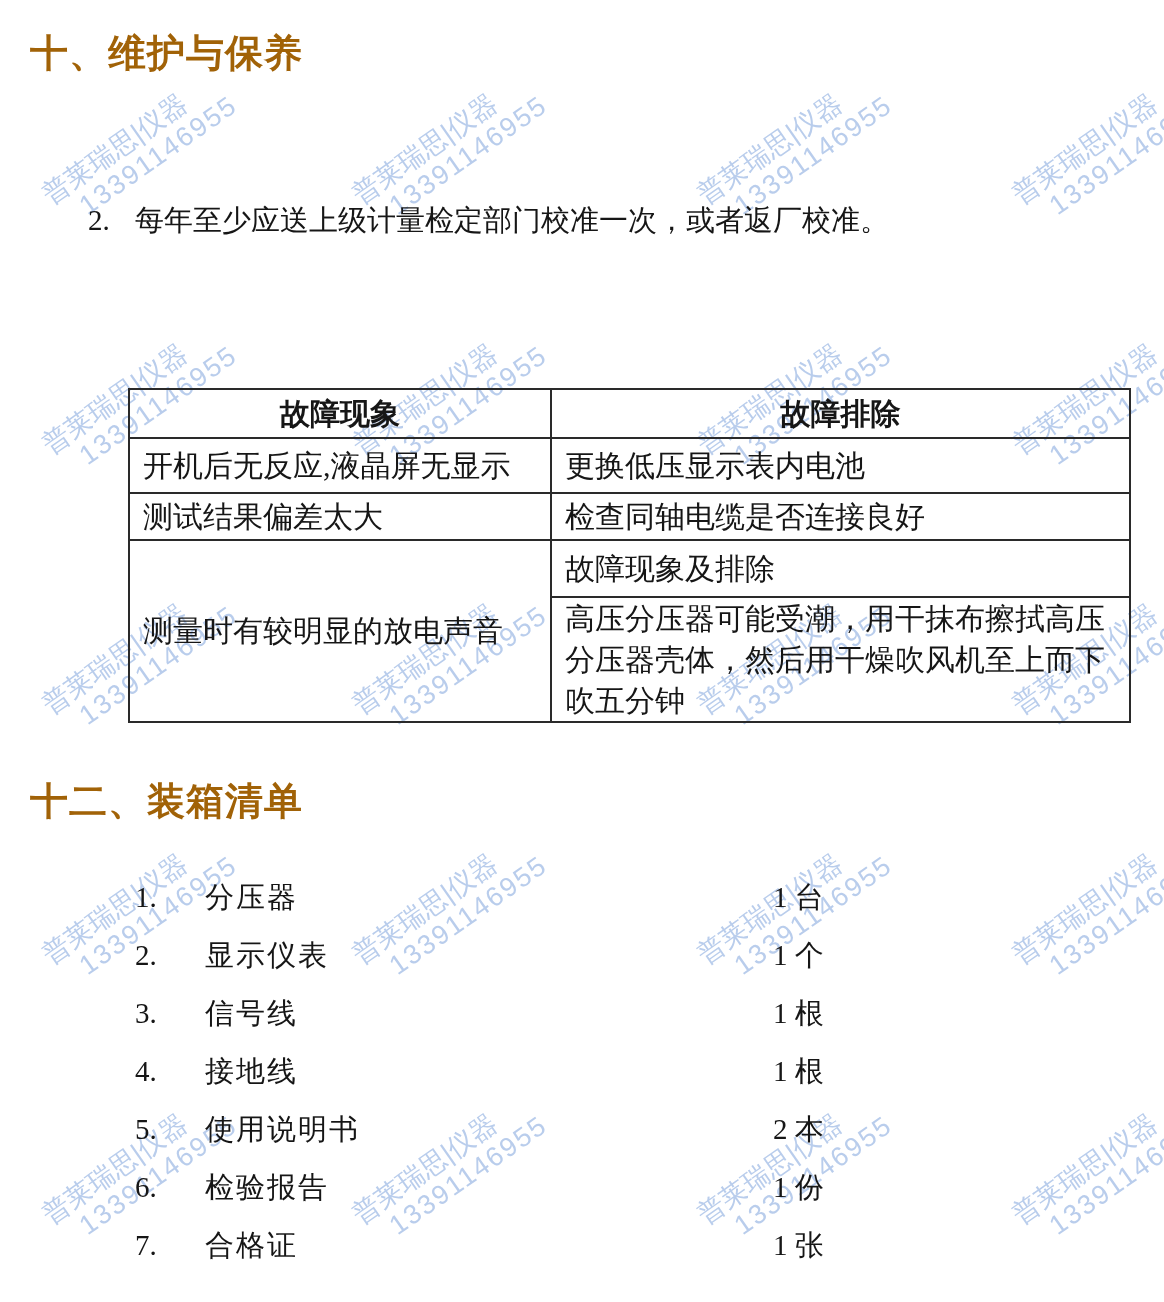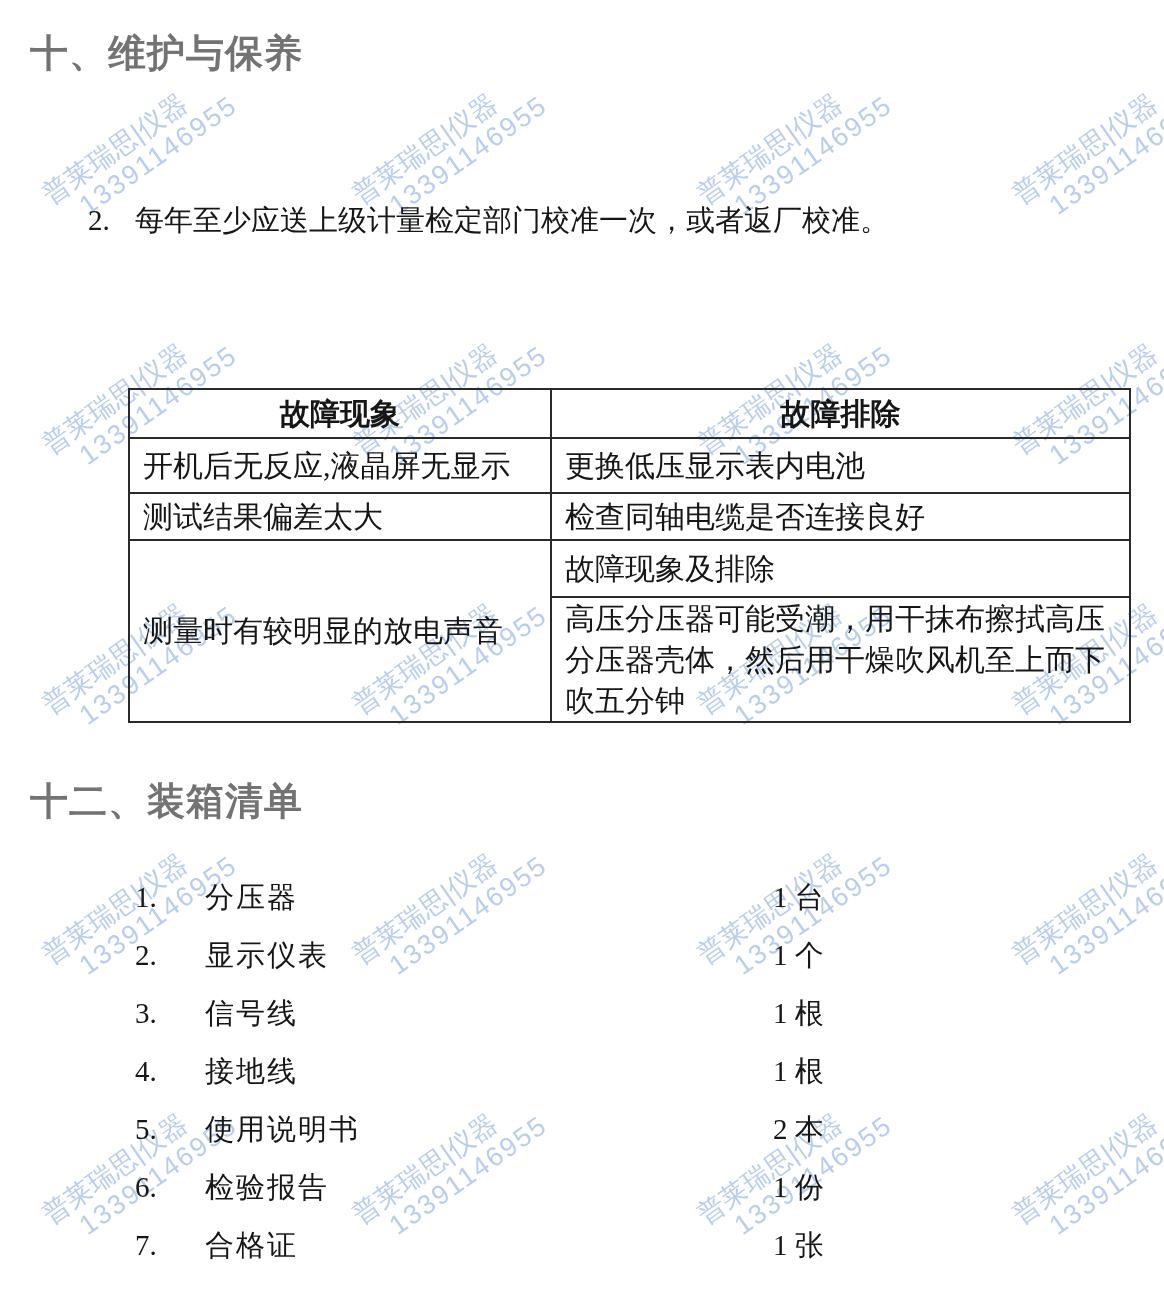--- a/index.html
+++ b/index.html
@@ -19,21 +19,21 @@
     transform:translate(-50%,-50%) rotate(-35deg);
     font-family:"Liberation Sans","DejaVu Sans",sans-serif;
     font-size:27px;line-height:1.12;white-space:nowrap;
   }
   .wm .wm2{padding-left:24px;letter-spacing:2px;}
   
   .content{position:absolute;inset:0;z-index:1;}
   .h1{
     position:absolute;left:30px;
     font-family:"Liberation Sans","DejaVu Sans",sans-serif;
-    font-weight:700;font-size:38px;line-height:44px;color:#737373;
+    font-weight:700;font-size:38px;line-height:44px;color:#a16207;
     letter-spacing:1px;white-space:nowrap;
   }
   .m-row{position:absolute;left:88px;font-size:29px;line-height:36px;white-space:nowrap;}
   .m-num{display:inline-block;width:47px;}
   
   .tbl{
     position:absolute;left:128px;top:388px;
     border-collapse:collapse;table-layout:fixed;
   }
   .tbl td,.tbl th{

